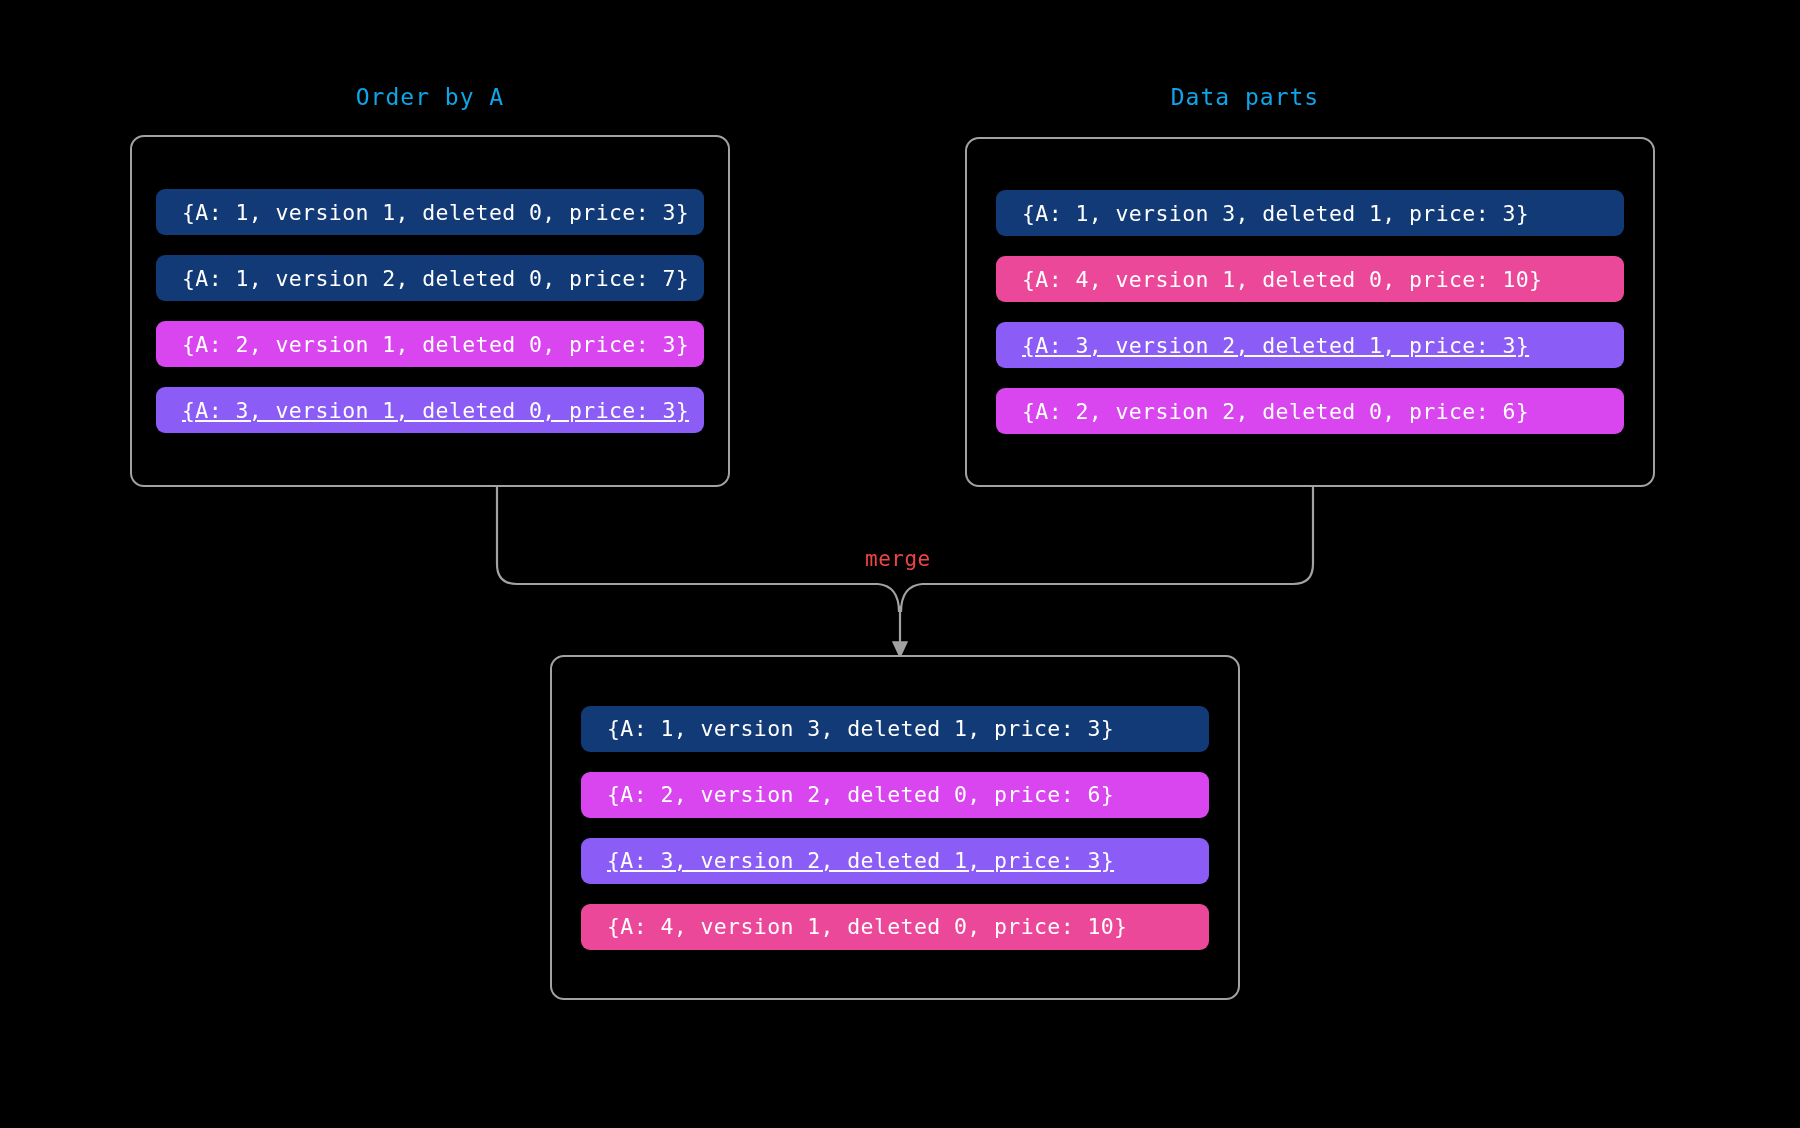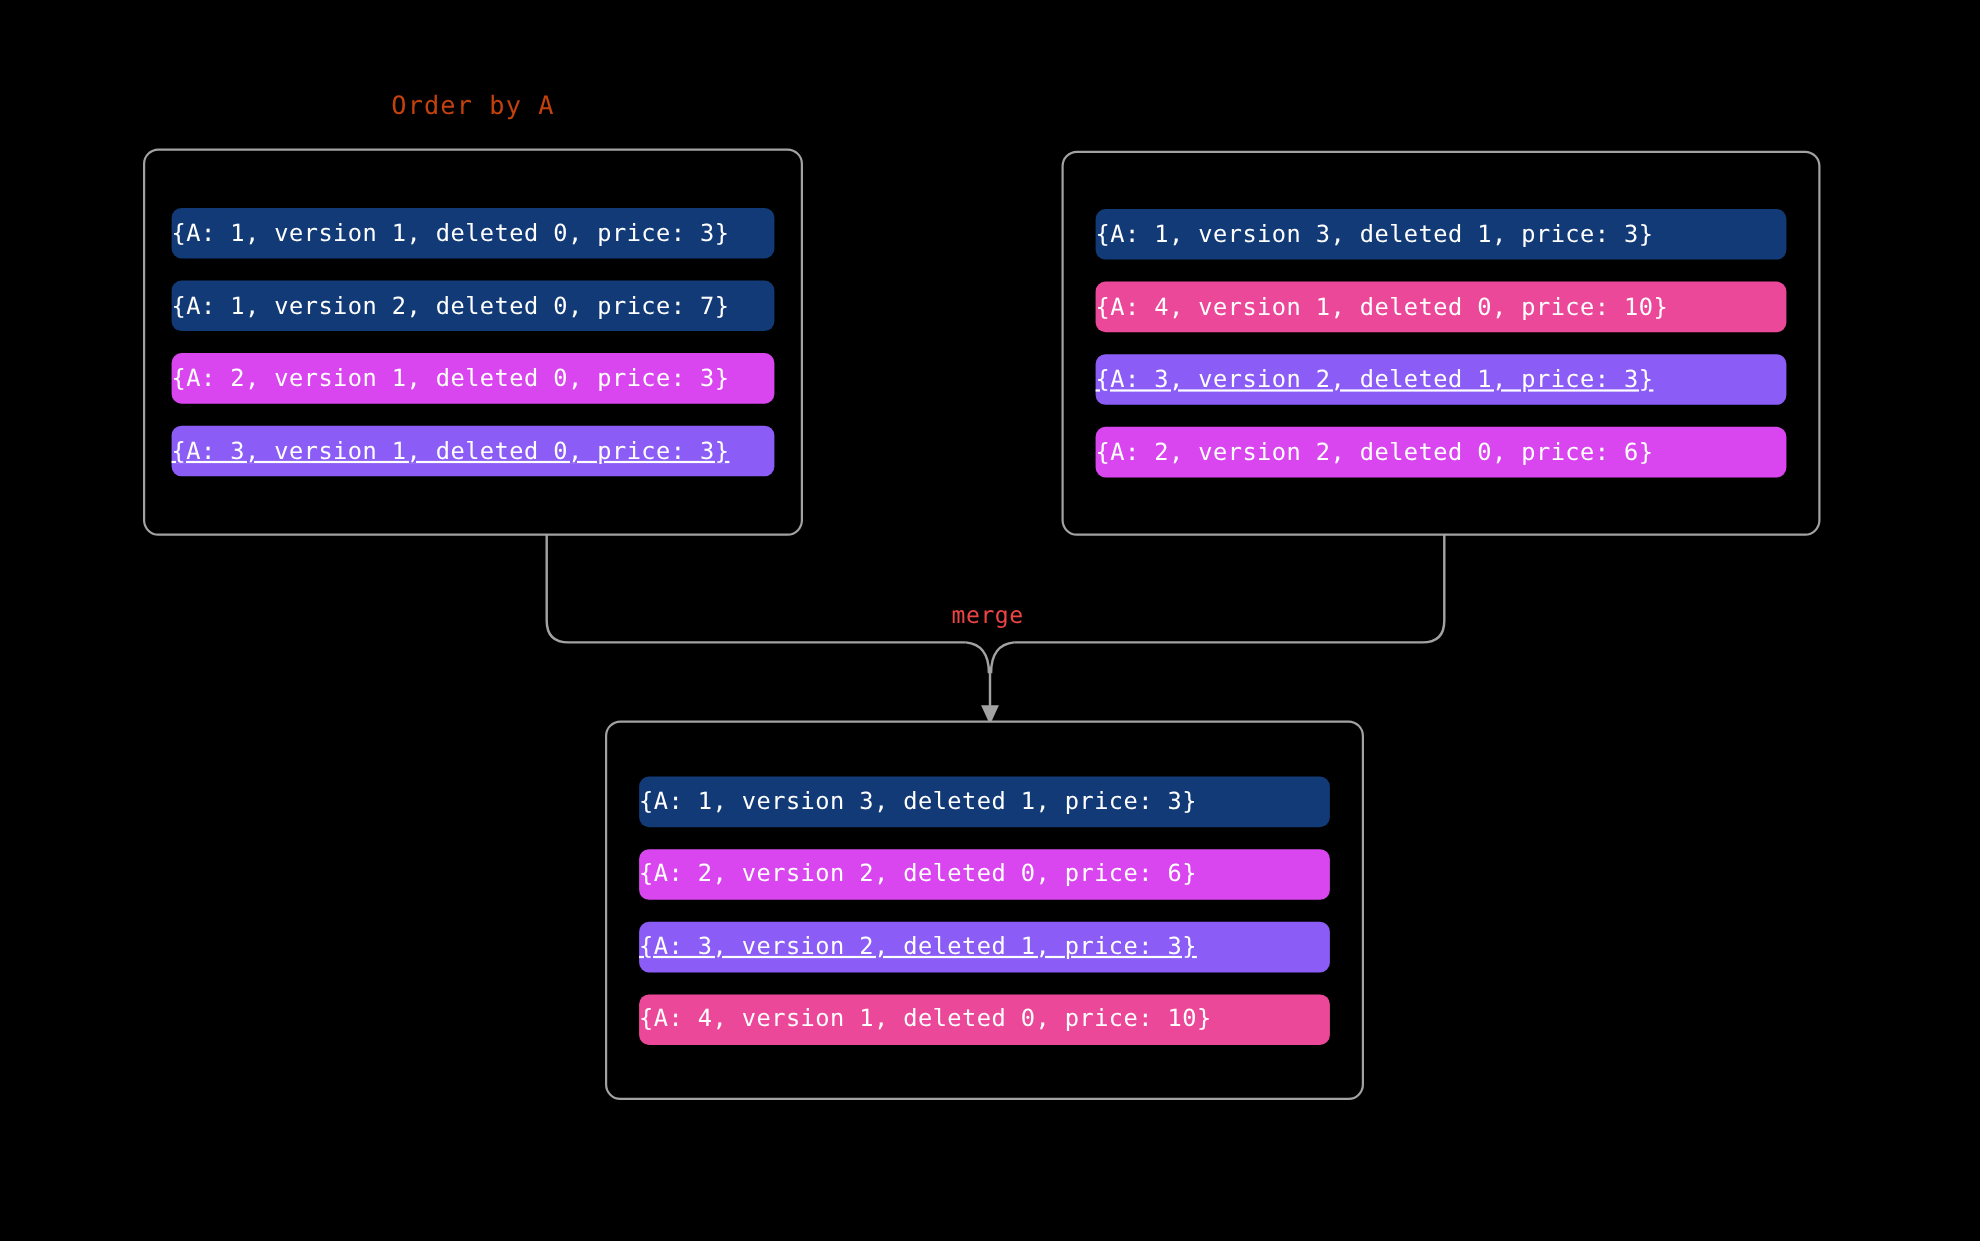--- a/index.html
+++ b/index.html
@@ -29,21 +29,21 @@
     top: 0;
     width: 1800px;
     height: 1128px;
     pointer-events: none;
     z-index: 1;
   }
 
   
   .group-title {
     position: absolute;
-    color: #c2410c;
+    color: #0ea5e9;
     font-family: "DejaVu Sans Mono", "Liberation Mono", monospace;
     font-size: 23px;
     letter-spacing: 1.0px;
     white-space: nowrap;
     z-index: 3;
   }
 
   
   .panel {
     position: absolute;
@@ -67,20 +67,21 @@
     box-sizing: border-box;
     height: 46px;
     border-radius: 9px;
     display: flex;
     align-items: center;
     color: #ffffff;
     font-family: "DejaVu Sans Mono", "Liberation Mono", monospace;
     font-size: 21.5px;
     letter-spacing: 0.4px;
     white-space: nowrap;
+    padding-left: 26px;
   }
   .rec-blue   { background: #113a76; }
   .rec-green  { background: #d946ef; }
   .rec-red    { background: #8b5cf6; text-decoration: underline; }
   .rec-purple { background: #ec4899; }
 
   
   #panel-order .panel-rows  { margin: 0 auto; width: 548px; }
   #panel-parts .panel-rows  { margin: 0 auto; width: 548px; }
   #panel-merged .panel-rows { margin: 0 auto; width: 548px; }
@@ -123,20 +124,21 @@
 
   <div class="panel" id="panel-order" style="left:130px; top:135px; width:600px; height:352px;">
     <div class="panel-rows">
       <div class="record rec-blue">{A: 1, version 1, deleted 0, price: 3}</div>
       <div class="record rec-blue">{A: 1, version 2, deleted 0, price: 7}</div>
       <div class="record rec-green">{A: 2, version 1, deleted 0, price: 3}</div>
       <div class="record rec-red">{A: 3, version 1, deleted 0, price: 3}</div>
     </div>
   </div>
 
+  <div class="group-title" style="left:945px; top:84px; width:600px; text-align:center;">Data parts</div>
 
   <div class="panel" id="panel-parts" style="left:965px; top:137px; width:690px; height:350px;">
     <div class="panel-rows" style="width:628px;">
       <div class="record rec-blue">{A: 1, version 3, deleted 1, price: 3}</div>
       <div class="record rec-purple">{A: 4, version 1, deleted 0, price: 10}</div>
       <div class="record rec-red">{A: 3, version 2, deleted 1, price: 3}</div>
       <div class="record rec-green">{A: 2, version 2, deleted 0, price: 6}</div>
     </div>
   </div>
 

